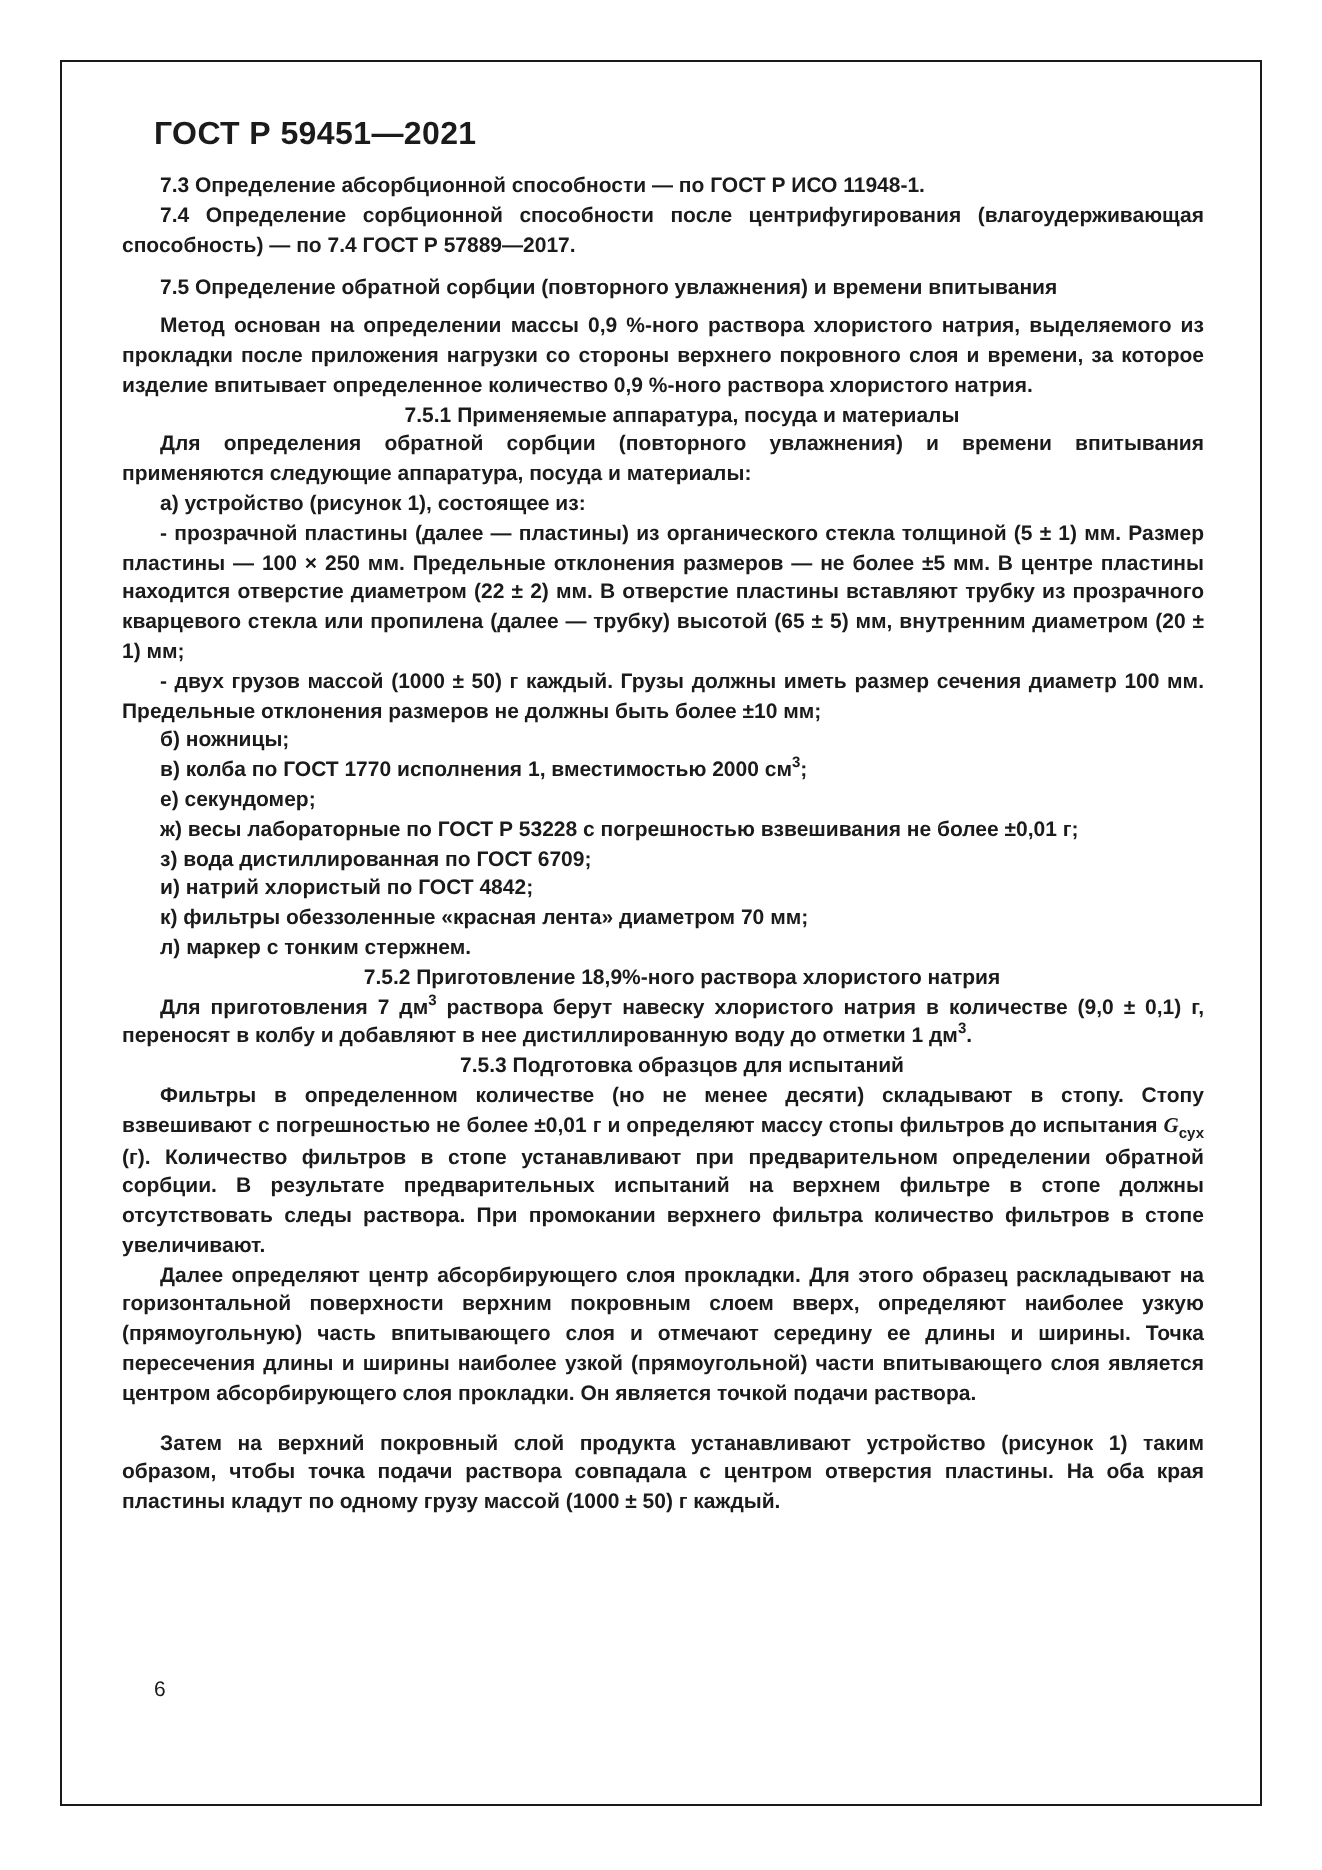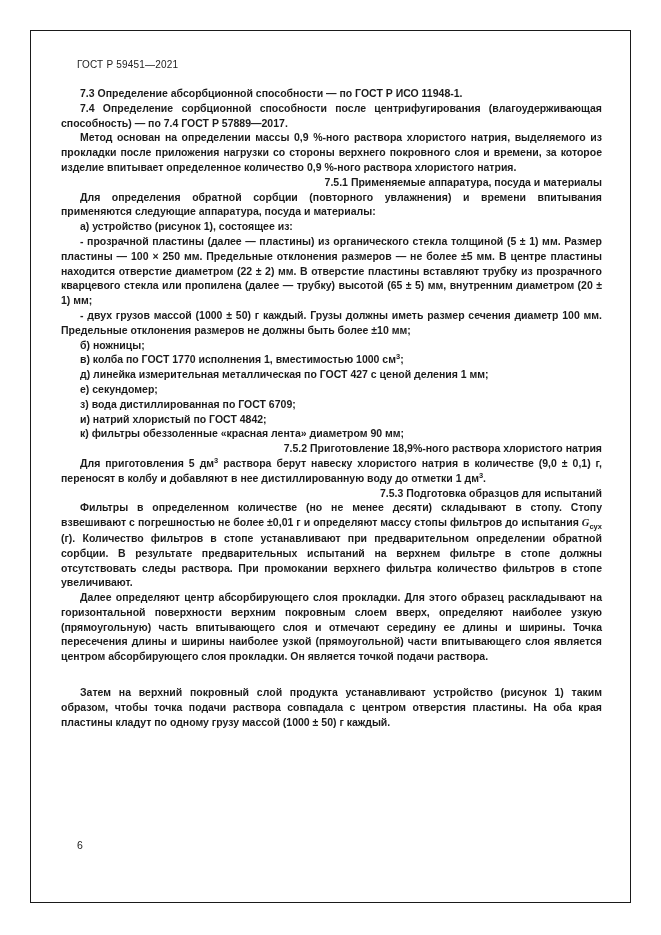--- a/index.html
+++ b/index.html
@@ -22,22 +22,22 @@
     top: 30px;
     width: 601px;
     height: 873px;
     border: 1.5px solid #1a1a1a;
     box-sizing: border-box;
   }
   .running-header {
     position: absolute;
     left: 46px;
     top: 28px;
-    font-size: 10px;
-    font-weight: 400;
+    font-size: 16px;
+    font-weight: 700;
     letter-spacing: 0.2px;
     white-space: nowrap;
   }
   .body-text {
     position: absolute;
     left: 30px;
     top: 55px;
     width: 541px;
     font-size: 10.5px;
     line-height: 14.8px;
@@ -51,29 +51,29 @@
     font-size: 10.5px;
   }
   .para {
     margin: 0;
     text-align: justify;
     text-indent: 19px;
     font-weight: bold;
   }
   .para.bold {
     font-weight: 700;
-    text-align: right;
+    text-align: center;
   }
   .para.heading {
     font-weight: 700;
     text-align: left;
     margin: 7px 0 4px;
   }
   .para.gap {
-    margin-top: 21px;
+    margin-top: 10px;
   }
   .para sup {
     font-size: 7.5px;
     vertical-align: super;
     line-height: 0;
   }
   .para sub {
     font-size: 7.5px;
     vertical-align: sub;
     line-height: 0;
@@ -85,35 +85,37 @@
 </style>
 </head>
 <body>
 
 <div class="screenshot">
   <div class="frame">
     <div class="running-header">ГОСТ Р 59451—2021</div>
     <div class="body-text" id="doc-body">
         <p class="para body"><span>7.3 Определение абсорбционной способности — по ГОСТ Р ИСО 11948-1.</span></p>
         <p class="para body"><span>7.4 Определение сорбционной способности после центрифугирования (влагоудерживающая способность) — по 7.4 ГОСТ Р 57889—2017.</span></p>
+        <p class="para heading"><span>7.5 Определение обратной сорбции (повторного увлажнения) и времени впитывания</span></p>
         <p class="para body"><span>Метод основан на определении массы 0,9 %-ного раствора хлористого натрия, выделяемого из прокладки после приложения нагрузки со стороны верхнего покровного слоя и времени, за которое изделие впитывает определенное количество 0,9 %-ного раствора хлористого натрия.</span></p>
         <p class="para bold"><span>7.5.1 Применяемые аппаратура, посуда и материалы</span></p>
         <p class="para body"><span>Для определения обратной сорбции (повторного увлажнения) и времени впитывания применяются следующие аппаратура, посуда и материалы:</span></p>
         <p class="para body"><span>а) устройство (рисунок 1), состоящее из:</span></p>
         <p class="para body"><span>- прозрачной пластины (далее — пластины) из органического стекла толщиной (5 ± 1) мм. Размер пластины — 100 × 250 мм. Предельные отклонения размеров — не более ±5 мм. В центре пластины находится отверстие диаметром (22 ± 2) мм. В отверстие пластины вставляют трубку из прозрачного кварцевого стекла или пропилена (далее — трубку) высотой (65 ± 5) мм, внутренним диаметром (20 ± 1) мм;</span></p>
         <p class="para body"><span>- двух грузов массой (1000 ± 50) г каждый. Грузы должны иметь размер сечения диаметр 100 мм. Предельные отклонения размеров не должны быть более ±10 мм;</span></p>
         <p class="para body"><span>б) ножницы;</span></p>
-        <p class="para body"><span>в) колба по ГОСТ 1770 исполнения 1, вместимостью 1000 см</span><sup>3</sup><span>;</span></p>
-        <p class="para body"><span>д) линейка измерительная металлическая по ГОСТ 427 с ценой деления 1 мм;</span></p>
+        <p class="para body"><span>в) колба по ГОСТ 1770 исполнения 1, вместимостью 2000 см</span><sup>3</sup><span>;</span></p>
         <p class="para body"><span>е) секундомер;</span></p>
+        <p class="para body"><span>ж) весы лабораторные по ГОСТ Р 53228 с погрешностью взвешивания не более ±0,01 г;</span></p>
         <p class="para body"><span>з) вода дистиллированная по ГОСТ 6709;</span></p>
         <p class="para body"><span>и) натрий хлористый по ГОСТ 4842;</span></p>
-        <p class="para body"><span>к) фильтры обеззоленные «красная лента» диаметром 90 мм;</span></p>
+        <p class="para body"><span>к) фильтры обеззоленные «красная лента» диаметром 70 мм;</span></p>
+        <p class="para body"><span>л) маркер с тонким стержнем.</span></p>
         <p class="para bold"><span>7.5.2 Приготовление 18,9%-ного раствора хлористого натрия</span></p>
-        <p class="para body"><span>Для приготовления 5 дм</span><sup>3</sup><span> раствора берут навеску хлористого натрия в количестве (9,0 ± 0,1) г, переносят в колбу и добавляют в нее дистиллированную воду до отметки 1 дм</span><sup>3</sup><span>.</span></p>
+        <p class="para body"><span>Для приготовления 7 дм</span><sup>3</sup><span> раствора берут навеску хлористого натрия в количестве (9,0 ± 0,1) г, переносят в колбу и добавляют в нее дистиллированную воду до отметки 1 дм</span><sup>3</sup><span>.</span></p>
         <p class="para bold"><span>7.5.3 Подготовка образцов для испытаний</span></p>
         <p class="para body"><span>Фильтры в определенном количестве (но не менее десяти) складывают в стопу. Стопу взвешивают с погрешностью не более ±0,01 г и определяют массу стопы фильтров до испытания </span><em>G</em><sub>сух</sub><span> (г). Количество фильтров в стопе устанавливают при предварительном определении обратной сорбции. В результате предварительных испытаний на верхнем фильтре в стопе должны отсутствовать следы раствора. При промокании верхнего фильтра количество фильтров в стопе увеличивают.</span></p>
         <p class="para body"><span>Далее определяют центр абсорбирующего слоя прокладки. Для этого образец раскладывают на горизонтальной поверхности верхним покровным слоем вверх, определяют наиболее узкую (прямоугольную) часть впитывающего слоя и отмечают середину ее длины и ширины. Точка пересечения длины и ширины наиболее узкой (прямоугольной) части впитывающего слоя является центром абсорбирующего слоя прокладки. Он является точкой подачи раствора.</span></p>
         <p class="para body gap"><span>Затем на верхний покровный слой продукта устанавливают устройство (рисунок 1) таким образом, чтобы точка подачи раствора совпадала с центром отверстия пластины. На оба края пластины кладут по одному грузу массой (1000 ± 50) г каждый.</span></p>
       </div>
     <div class="page-number">6</div>
   </div>
 </div>
 
 </body></html>

